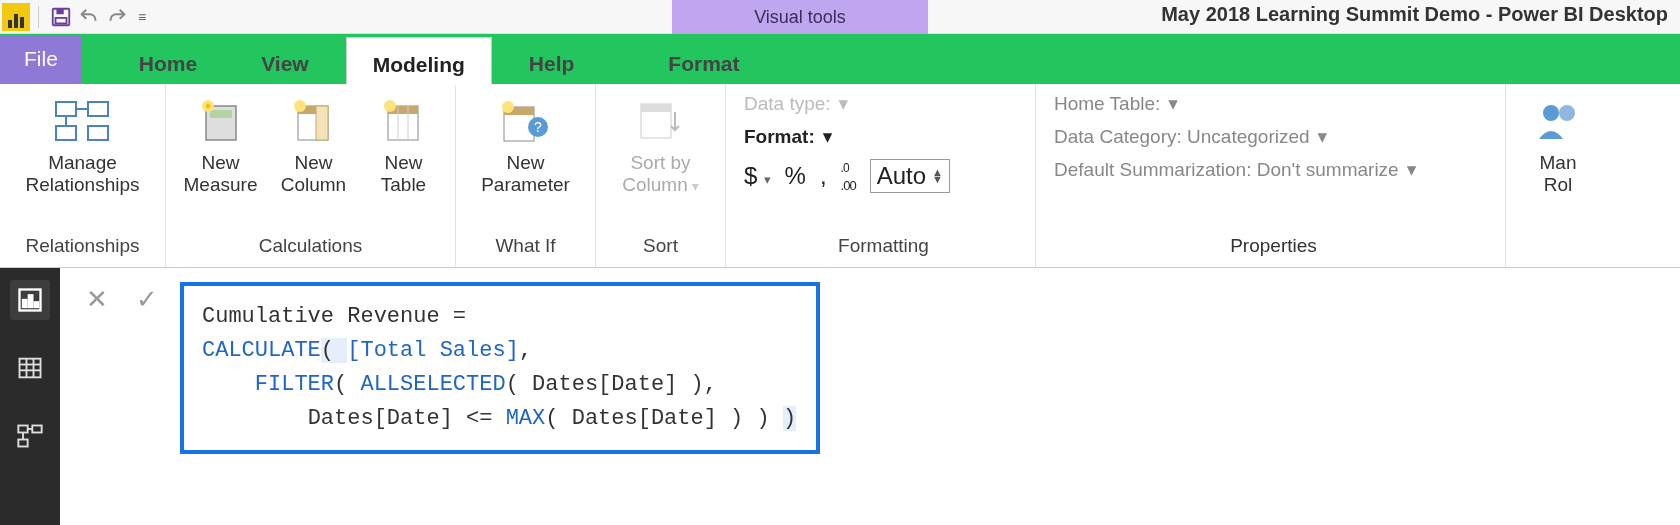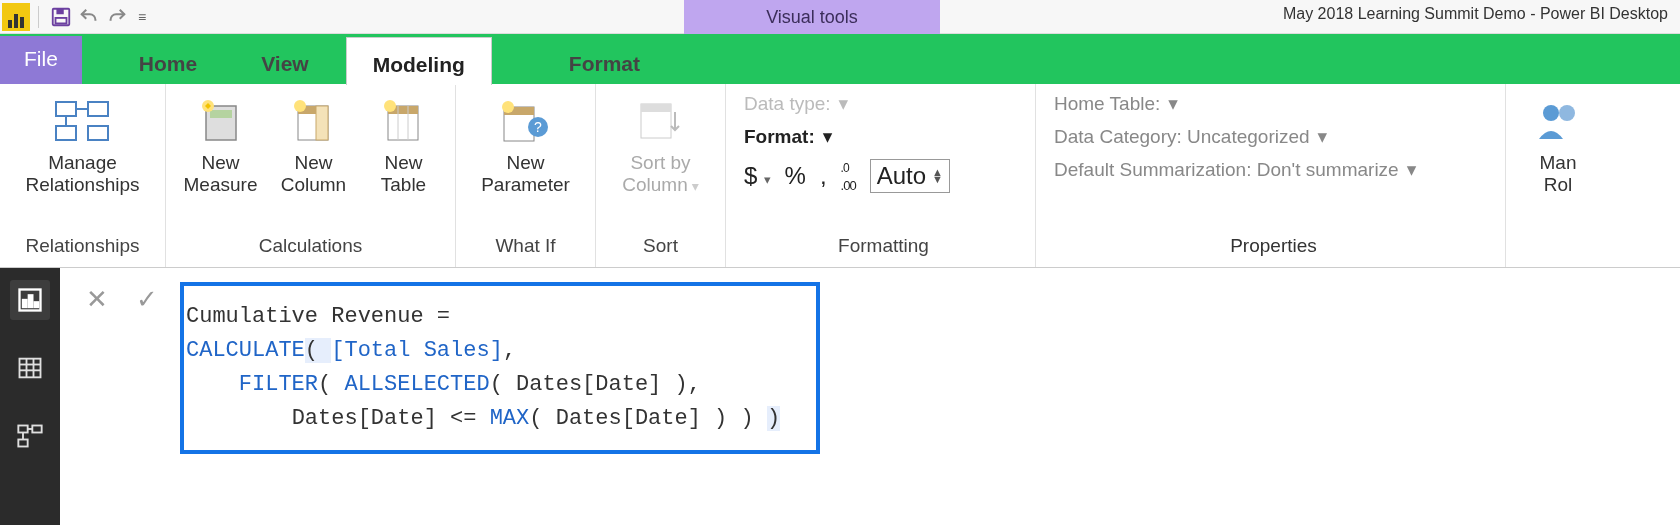--- a/index.html
+++ b/index.html
@@ -33,23 +33,23 @@
   .app-logo .bars span:nth-child(1){height:8px}
   .app-logo .bars span:nth-child(2){height:14px}
   .app-logo .bars span:nth-child(3){height:11px}
   .qa-sep { width:1px; height:22px; background:#ccc; margin:0 8px; }
   .qa-btn { width:28px; height:28px; display:flex; align-items:center; justify-content:center; color:#6b3fa0; cursor:pointer; }
   .qa-btn.gray { color:#888; }
   .qa-btn svg { width:22px; height:22px; }
 
   .titlecenter { position:absolute; left:672px; top:0; width:256px; height:34px;
     background:#bfa6ef; display:flex; align-items:center; justify-content:center;
-    color:#3b2d5a; font-size:18px;margin-left:12px; }
+    color:#3b2d5a; font-size:18px; }
   .titleright { position:absolute; right:12px; top:0; height:28px; display:flex; align-items:center;
-    font-size:16px; color:#333; }
+    font-size:20px; color:#333;font-weight:bold; }
 
   
   .tabs {
     height: 50px;
     display:flex;
     align-items:flex-end;
     background:#22c55e;
     position:relative;
     overflow:visible;
     z-index:2;
@@ -122,21 +122,21 @@
   }
   .side-btn { width:40px; height:40px; display:flex; align-items:center; justify-content:center; color:#fff; cursor:pointer; opacity:.85 }
   .side-btn.active { opacity:1; background:#3d3d3d; border-radius:3px;}
   .side-btn svg { width:28px; height:28px; }
 
   .canvas { flex:1; background:#fff; position:relative; }
   .formula-row { display:flex; align-items:flex-start; padding:14px 20px; gap:16px; }
   .fx-btn { width:34px; height:34px; display:flex; align-items:center; justify-content:center; color:#999; font-size:26px; cursor:pointer;}
   .formula-box {
     border:4px solid #1473e6;
-    padding:14px 20px 14px 2px;
+    padding:14px 20px 14px 18px;
     font-family: Consolas, 'Courier New', monospace;
     font-size:22px; line-height:1.55;
     color:#333;
     min-width:640px;
     white-space:pre;
   }
   .kw { color:#2065c7; }
   .meas { color:#2065c7; }
   .cursorp { background:#e6eefc; }
 
@@ -182,20 +182,21 @@
 </div>
 
 <div class="tabs">
   <div class="file-tab">File</div>
   <div class="tab">Home</div>
   <div class="tab-spacer-small"></div>
   <div class="tab">View</div>
   <div class="tab-spacer-small"></div>
   <div class="tab active">Modeling</div>
   <div class="tab-spacer-small"></div>
+  <div class="tab">Help</div>
   <div class="tab-spacer"></div>
   <div class="tab">Format</div>
   <div class="tab-spacer-small"></div>
 </div>
 
 <div class="ribbon">
 
   <div class="group" style="width:166px">
     <div class="group-body">
       <div class="big-btn">

